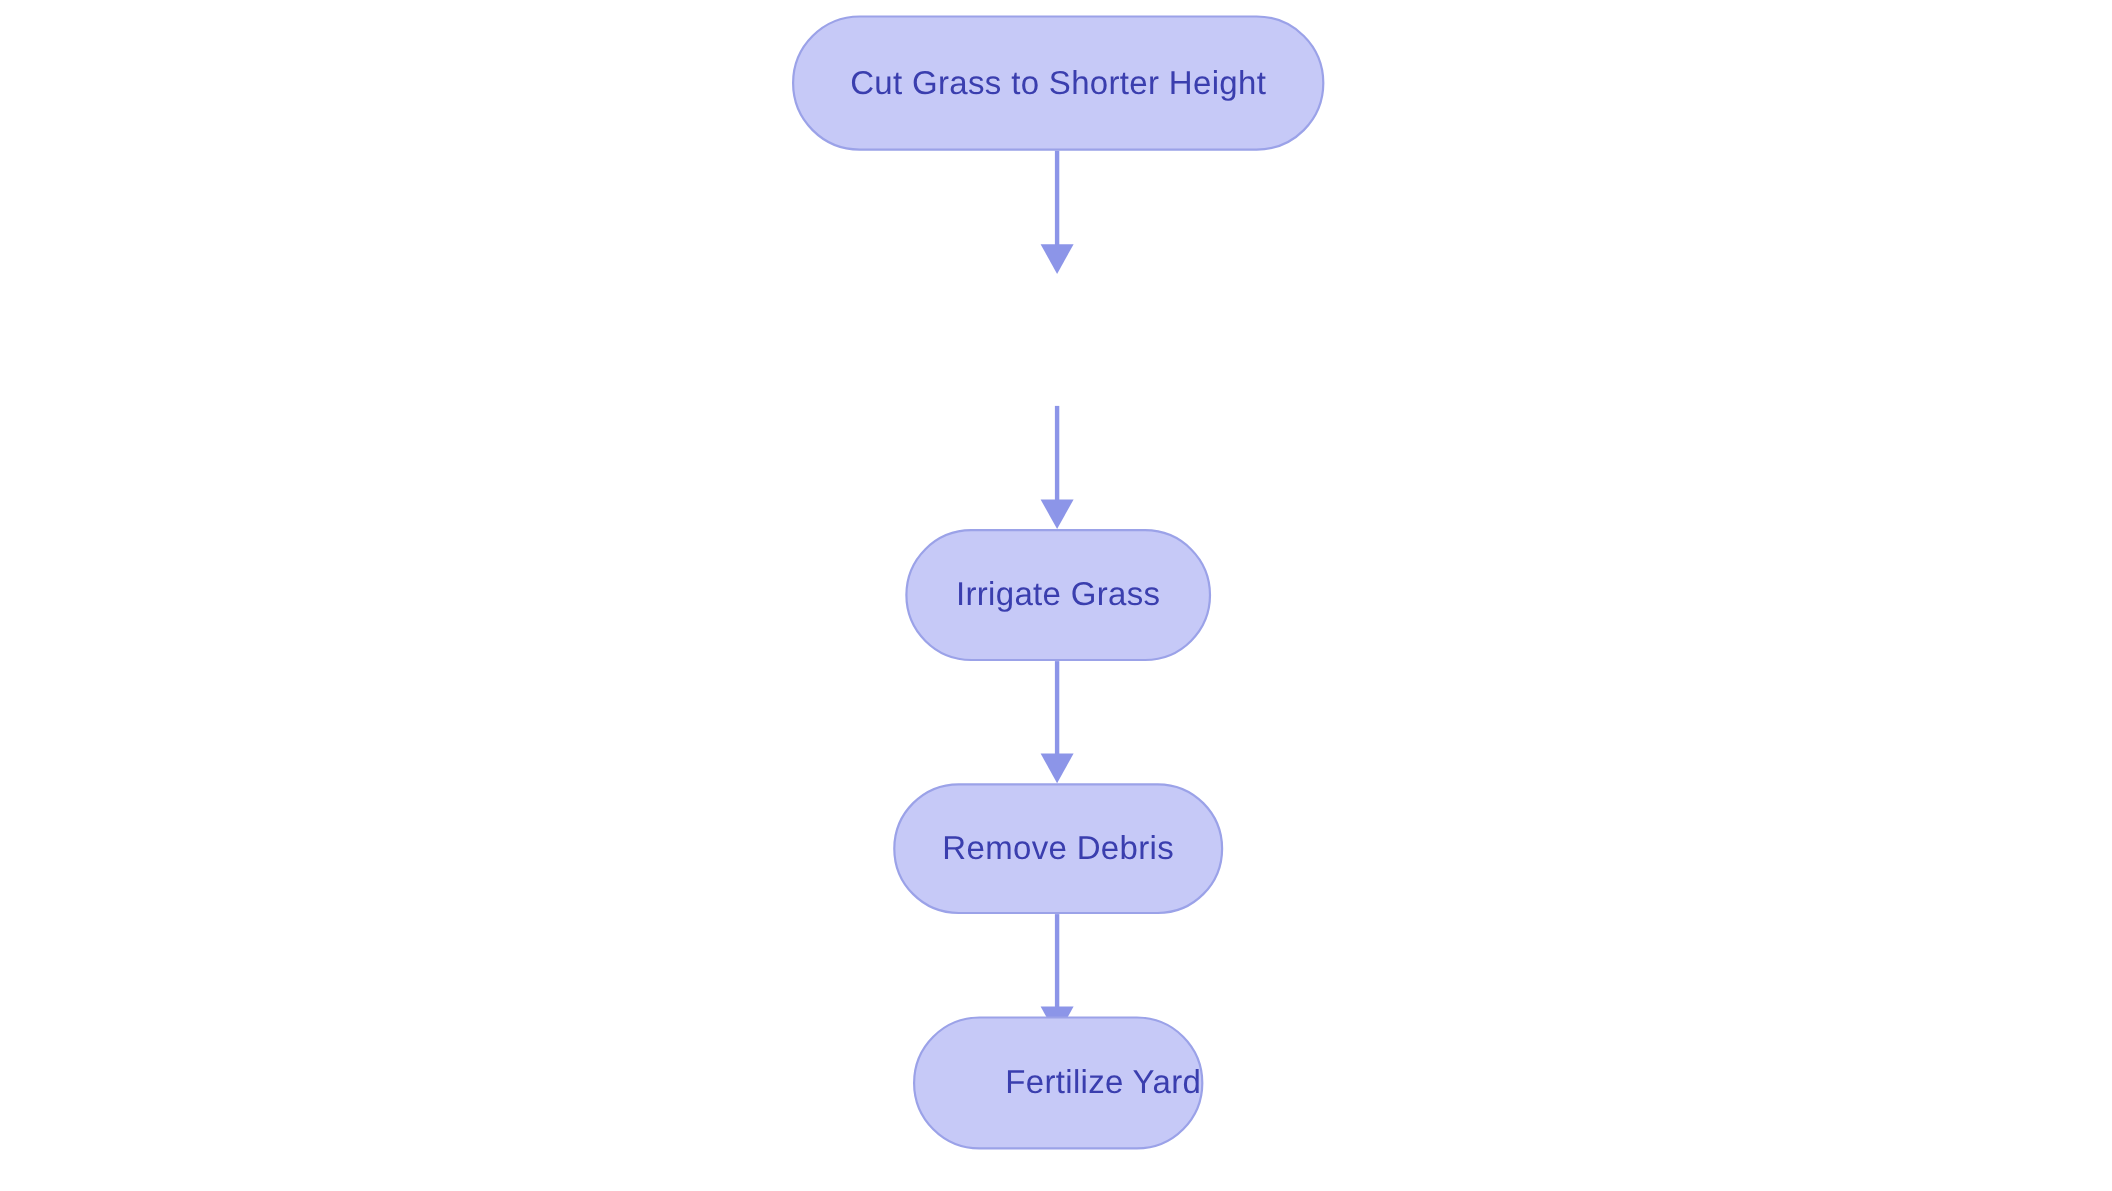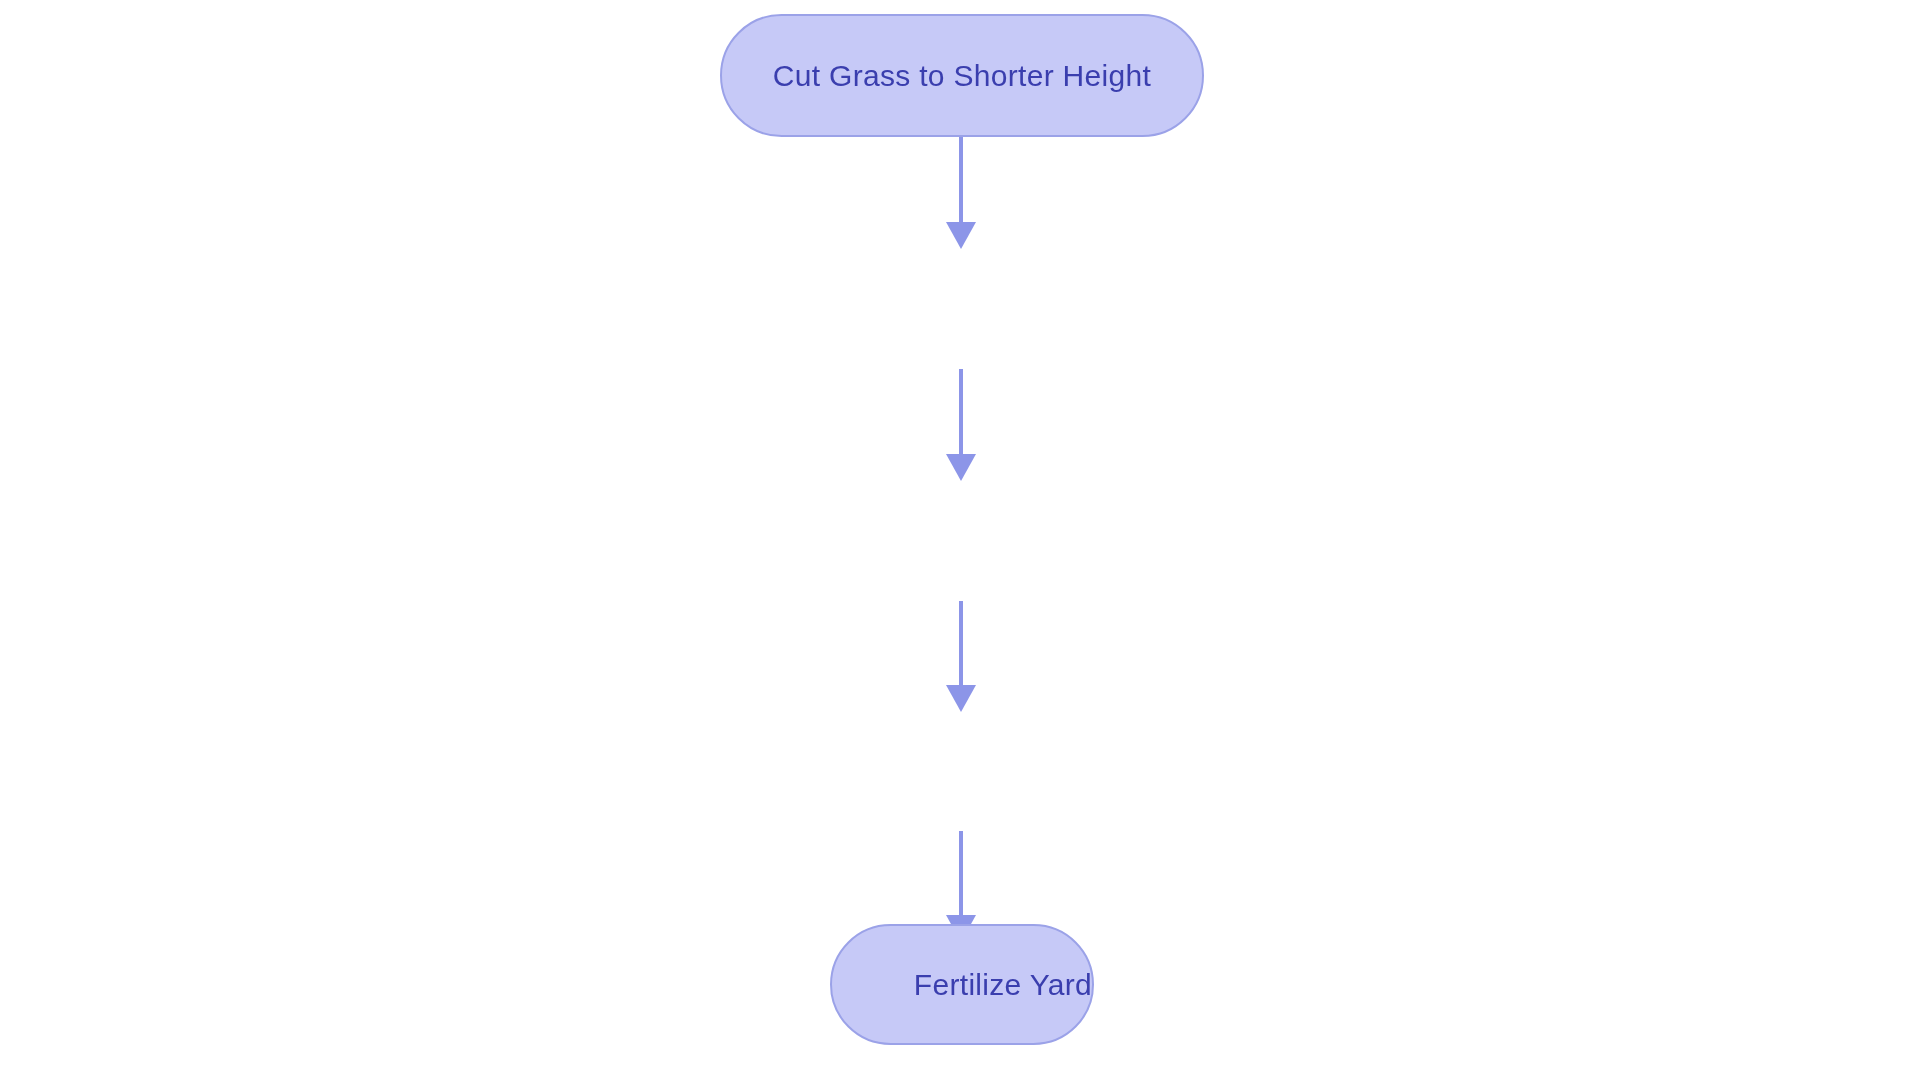--- a/index.html
+++ b/index.html
@@ -77,26 +77,32 @@
     <div class="arrow-line"></div>
     <div class="arrow-head"></div>
   </div>
 
 
   <div class="flow-arrow a2">
     <div class="arrow-line"></div>
     <div class="arrow-head"></div>
   </div>
 
+  <div class="flow-node n3">
+    <span>Irrigate Grass</span>
+  </div>
 
   <div class="flow-arrow a3">
     <div class="arrow-line"></div>
     <div class="arrow-head"></div>
   </div>
 
+  <div class="flow-node n4">
+    <span>Remove Debris</span>
+  </div>
 
   <div class="flow-arrow a4">
     <div class="arrow-line"></div>
     <div class="arrow-head"></div>
   </div>
 
   <div class="flow-node n5">
     <span>Fertilize Yard</span>
   </div>
 

